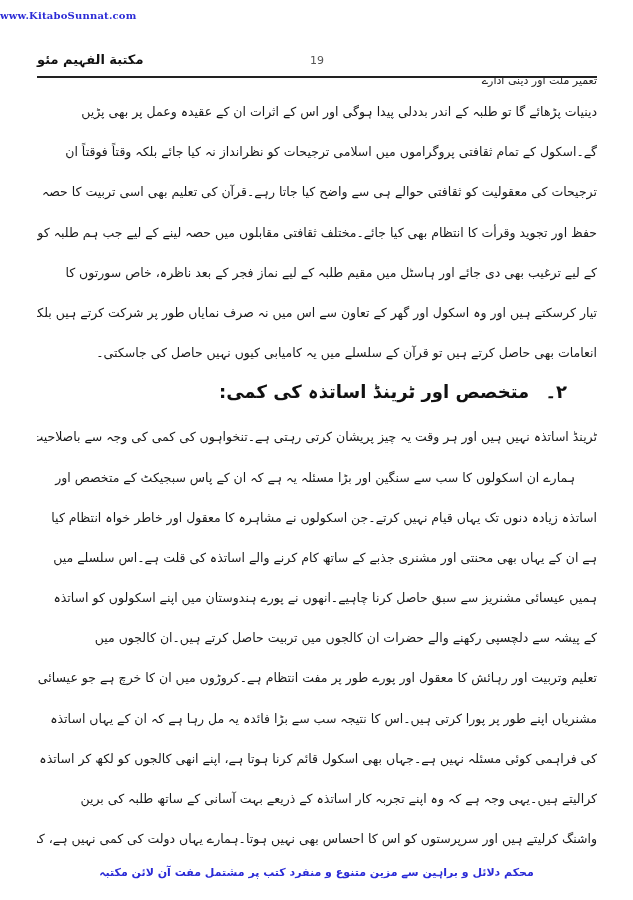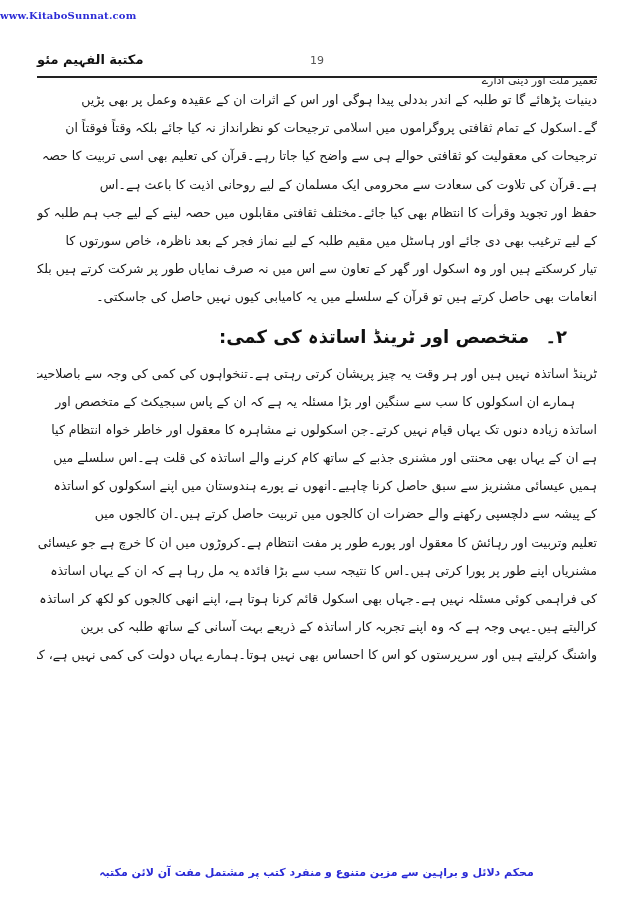--- a/index.html
+++ b/index.html
@@ -29,21 +29,21 @@
     .header-rule {
       position: absolute; top: 76px; left: 37px; width: 560px; height: 2px;
       background: #222;
     }
     .content {
       position: absolute; top: 86px; left: 37px; width: 560px;
       direction: rtl; text-align: justify;
     }
     .line {
       height: 28.2px; line-height: 28.2px; font-size: 12.5px; white-space: nowrap;
-      overflow: hidden; text-align: right; color: #1a1a1a;
+      overflow: hidden; text-align: right; color: #1a1a1a; margin-top: 12px;
     }
     .line.last { text-align: right; }
     .heading {
       height: 38px; line-height: 38px; font-size: 18px; font-weight: bold;
       text-align: right; padding-right: 30px; color: #111; margin-top: 6px; margin-bottom: 4px;
     }
     .heading .num { margin-left: 10px; }
     .footer {
       position: absolute; top: 866px; left: 0; width: 633px; text-align: center;
       font-size: 11px; color: #2b2bd6; direction: rtl; font-weight: bold;
@@ -58,21 +58,20 @@
   <span class="header-title">تعمیر ملت اور دینی ادارے</span>
   <span class="page-number">19</span>
   <span class="publisher">مکتبة الفہیم مئو</span>
 </div>
 <div class="header-rule"></div>
 
 <div class="content">
   <div class="line">دینیات پڑھائے گا تو طلبہ کے اندر بددلی پیدا ہوگی اور اس کے اثرات ان کے عقیدہ وعمل پر بھی پڑیں</div>
   <div class="line">گے۔اسکول کے تمام ثقافتی پروگراموں میں اسلامی ترجیحات کو نظرانداز نہ کیا جائے بلکہ وقتاً فوقتاً ان</div>
   <div class="line">ترجیحات کی معقولیت کو ثقافتی حوالے ہی سے واضح کیا جاتا رہے۔قرآن کی تعلیم بھی اسی تربیت کا حصہ</div>
-  <div class="line">ہے۔قرآن کی تلاوت کی سعادت سے محرومی ایک مسلمان کے لیے روحانی اذیت کا باعث ہے۔اس</div>
   <div class="line">حفظ اور تجوید وقرأت کا انتظام بھی کیا جائے۔مختلف ثقافتی مقابلوں میں حصہ لینے کے لیے جب ہم طلبہ کو</div>
   <div class="line">کے لیے ترغیب بھی دی جائے اور ہاسٹل میں مقیم طلبہ کے لیے نماز فجر کے بعد ناظرہ، خاص سورتوں کا</div>
   <div class="line">تیار کرسکتے ہیں اور وہ اسکول اور گھر کے تعاون سے اس میں نہ صرف نمایاں طور پر شرکت کرتے ہیں بلکہ</div>
   <div class="line last">انعامات بھی حاصل کرتے ہیں تو قرآن کے سلسلے میں یہ کامیابی کیوں نہیں حاصل کی جاسکتی۔</div>
 
   <div class="heading">
     <span class="num">۲۔</span>
     <span>متخصص اور ٹرینڈ اساتذہ کی کمی:</span>
   </div>
 

